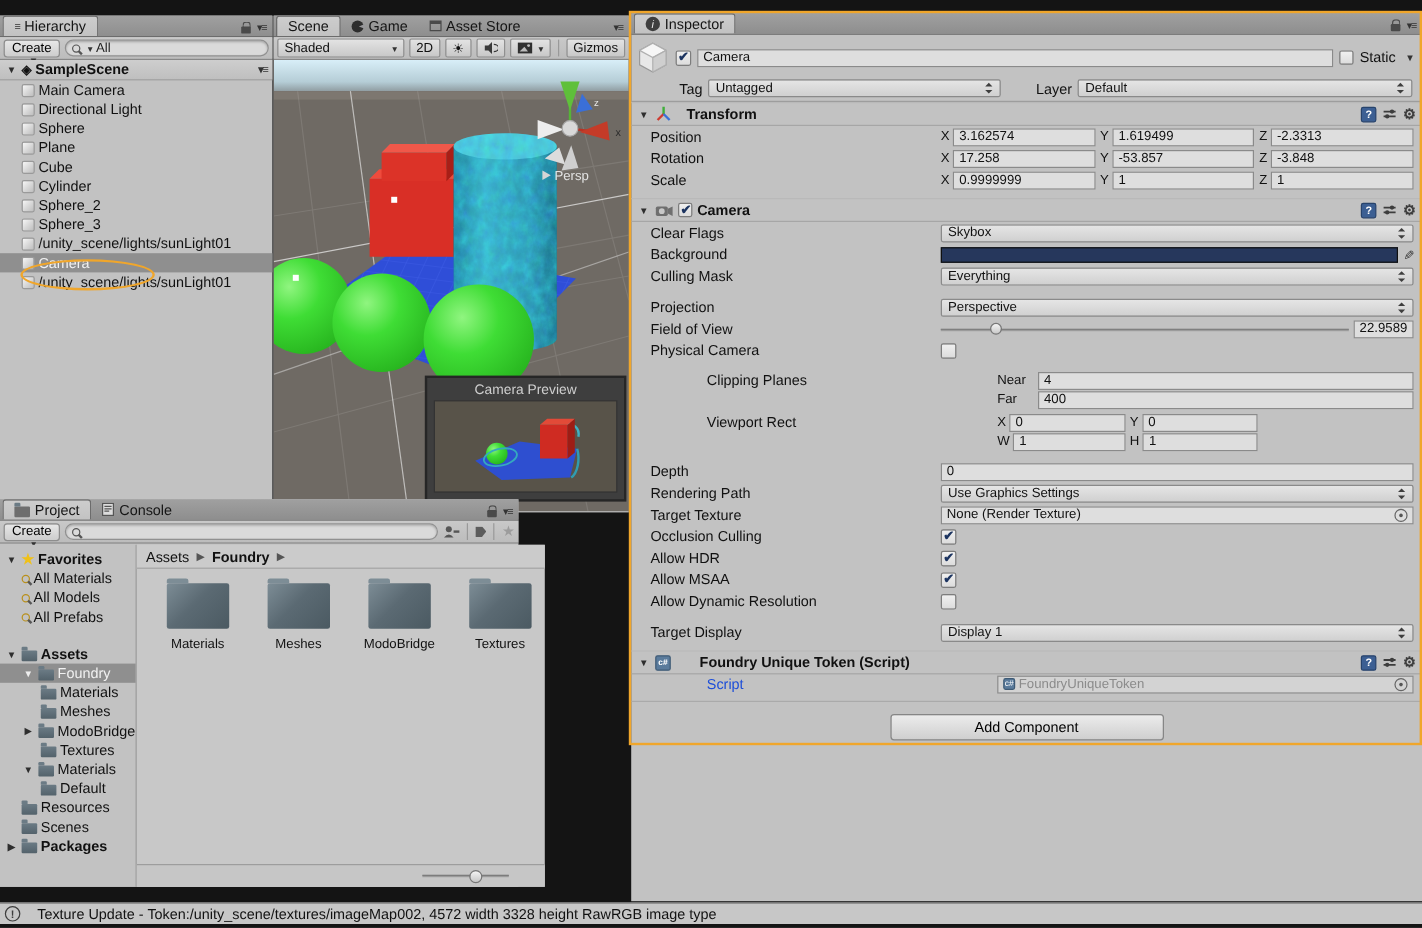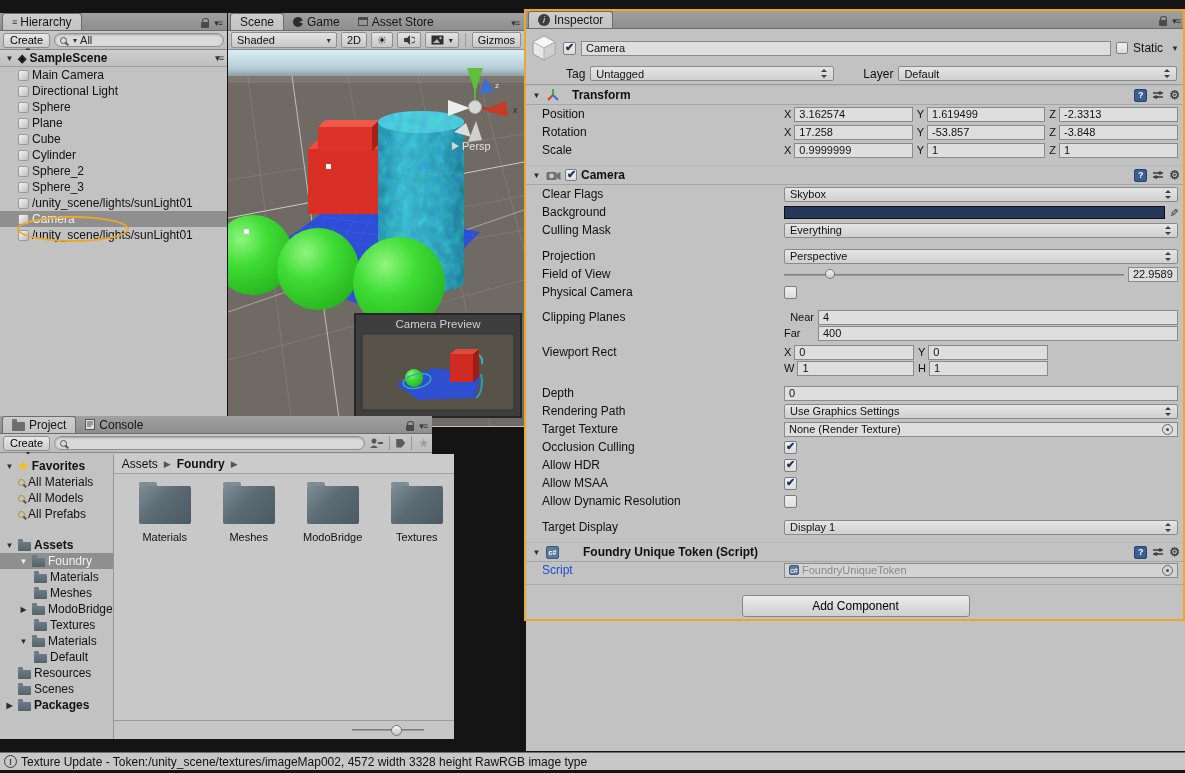--- a/index.html
+++ b/index.html
@@ -110,21 +110,21 @@
   .ddarr::after { content:""; position:absolute; bottom:0; left:0; border-left:3.5px solid transparent;
                   border-right:3.5px solid transparent; border-top:3.5px solid #3e3e3e; }
   .comp-hdr { height:20px; display:flex; align-items:center; gap:4px; padding:0 5px; font-weight:bold;
               font-size:12px; border-top:1px solid #b9b9b9; border-bottom:1px solid #a6a6a6; }
   .hdr-icons { margin-left:auto; display:flex; align-items:center; gap:5px; }
   .help-ic { width:13px; height:13px; background:#3c5f93; border:1px solid #27436c; border-radius:2px;
              color:#fff; font-size:9px; display:flex; align-items:center; justify-content:center; }
   .help-ic::after { content:"?"; }
   .gear { font-size:12px; color:#3d3d3d; line-height:12px; }
   .irow { display:flex; align-items:center; height:18px; font-size:12px; }
-  .irow.h16 { height:16px; }
+  .irow.h16 { height:16px;margin-left:47px; }
   .ilabel { width:258px; padding-left:16px; flex:none; white-space:nowrap; overflow:hidden; }
   .ictrl { flex:1; display:flex; align-items:center; margin-right:7px; gap:4px; }
   .axis { font-size:11px; flex:none; }
   .vgroup { flex:1; display:flex; align-items:center; gap:3px; }
   .gap6 { height:6px; } .gap8 { height:8px; }
   .colorbar { flex:1; height:13px; border:1px solid #101010; }
   .eyedrop { font-size:11px; color:#333; transform:rotate(90deg); flex:none; }
   .objpick { margin-left:auto; width:11px; height:11px; border-radius:50%; border:1px solid #666;
              position:relative; flex:none; }
   .objpick::after { content:""; position:absolute; left:3px; top:3px; width:3px; height:3px;
@@ -137,21 +137,21 @@
   .csicon { width:13px; height:13px; background:#5a7b9c; border:1px solid #3e5a75; border-radius:2px;
             color:#fff; font-size:7px; display:flex; align-items:center; justify-content:center; flex:none; }
   .csicon::after { content:"c#"; }
   .tf.disabled { background:#d3d3d3; color:#8b8b8b; }
   .addcomp { display:block; margin:10px auto 0 auto; width:228px; height:22px; font-size:12px;
              background:linear-gradient(#ececec,#cfcfcf); border:1px solid #868686; border-radius:3px;
              font-family:"Liberation Sans",sans-serif; }
 
   
   #statusbar { position:absolute; left:0; top:752px; width:1185px; height:18px; background:#c7c7c7;
-               border-top:1px solid #6f6f6f; display:flex; align-items:center; gap:4px; padding-left:4px;
+               border-top:1px solid #6f6f6f; display:flex; align-items:center; gap:14px; padding-left:4px;
                font-size:12px; }
   .warn { width:13px; height:13px; border-radius:50%; border:1.5px solid #3e3e3e; color:#3e3e3e;
           font-size:9px; font-weight:bold; display:flex; align-items:center; justify-content:center; flex:none; }
   .warn::after { content:"!"; }
 </style>
 </head>
 <body>
 
 <div id="root">
 
@@ -727,21 +727,21 @@
     <div class="irow">
       <span class="ilabel">Physical Camera</span>
       <div class="ictrl">
           <span class="cb"></span>
         </div>
     </div>
     <div class="gap8"></div>
     <div class="irow h16">
       <span class="ilabel">Clipping Planes</span>
       <div class="ictrl">
-        <span class="axis" style="width:30px;text-align:right;">Near</span>
+        <span class="axis" style="width:30px;">Near</span>
         <div class="tf grow">
             <span>4</span>
           </div>
       </div>
     </div>
     <div class="irow h16">
       <span class="ilabel"></span>
       <div class="ictrl">
         <span class="axis" style="width:30px;">Far</span>
         <div class="tf grow">

